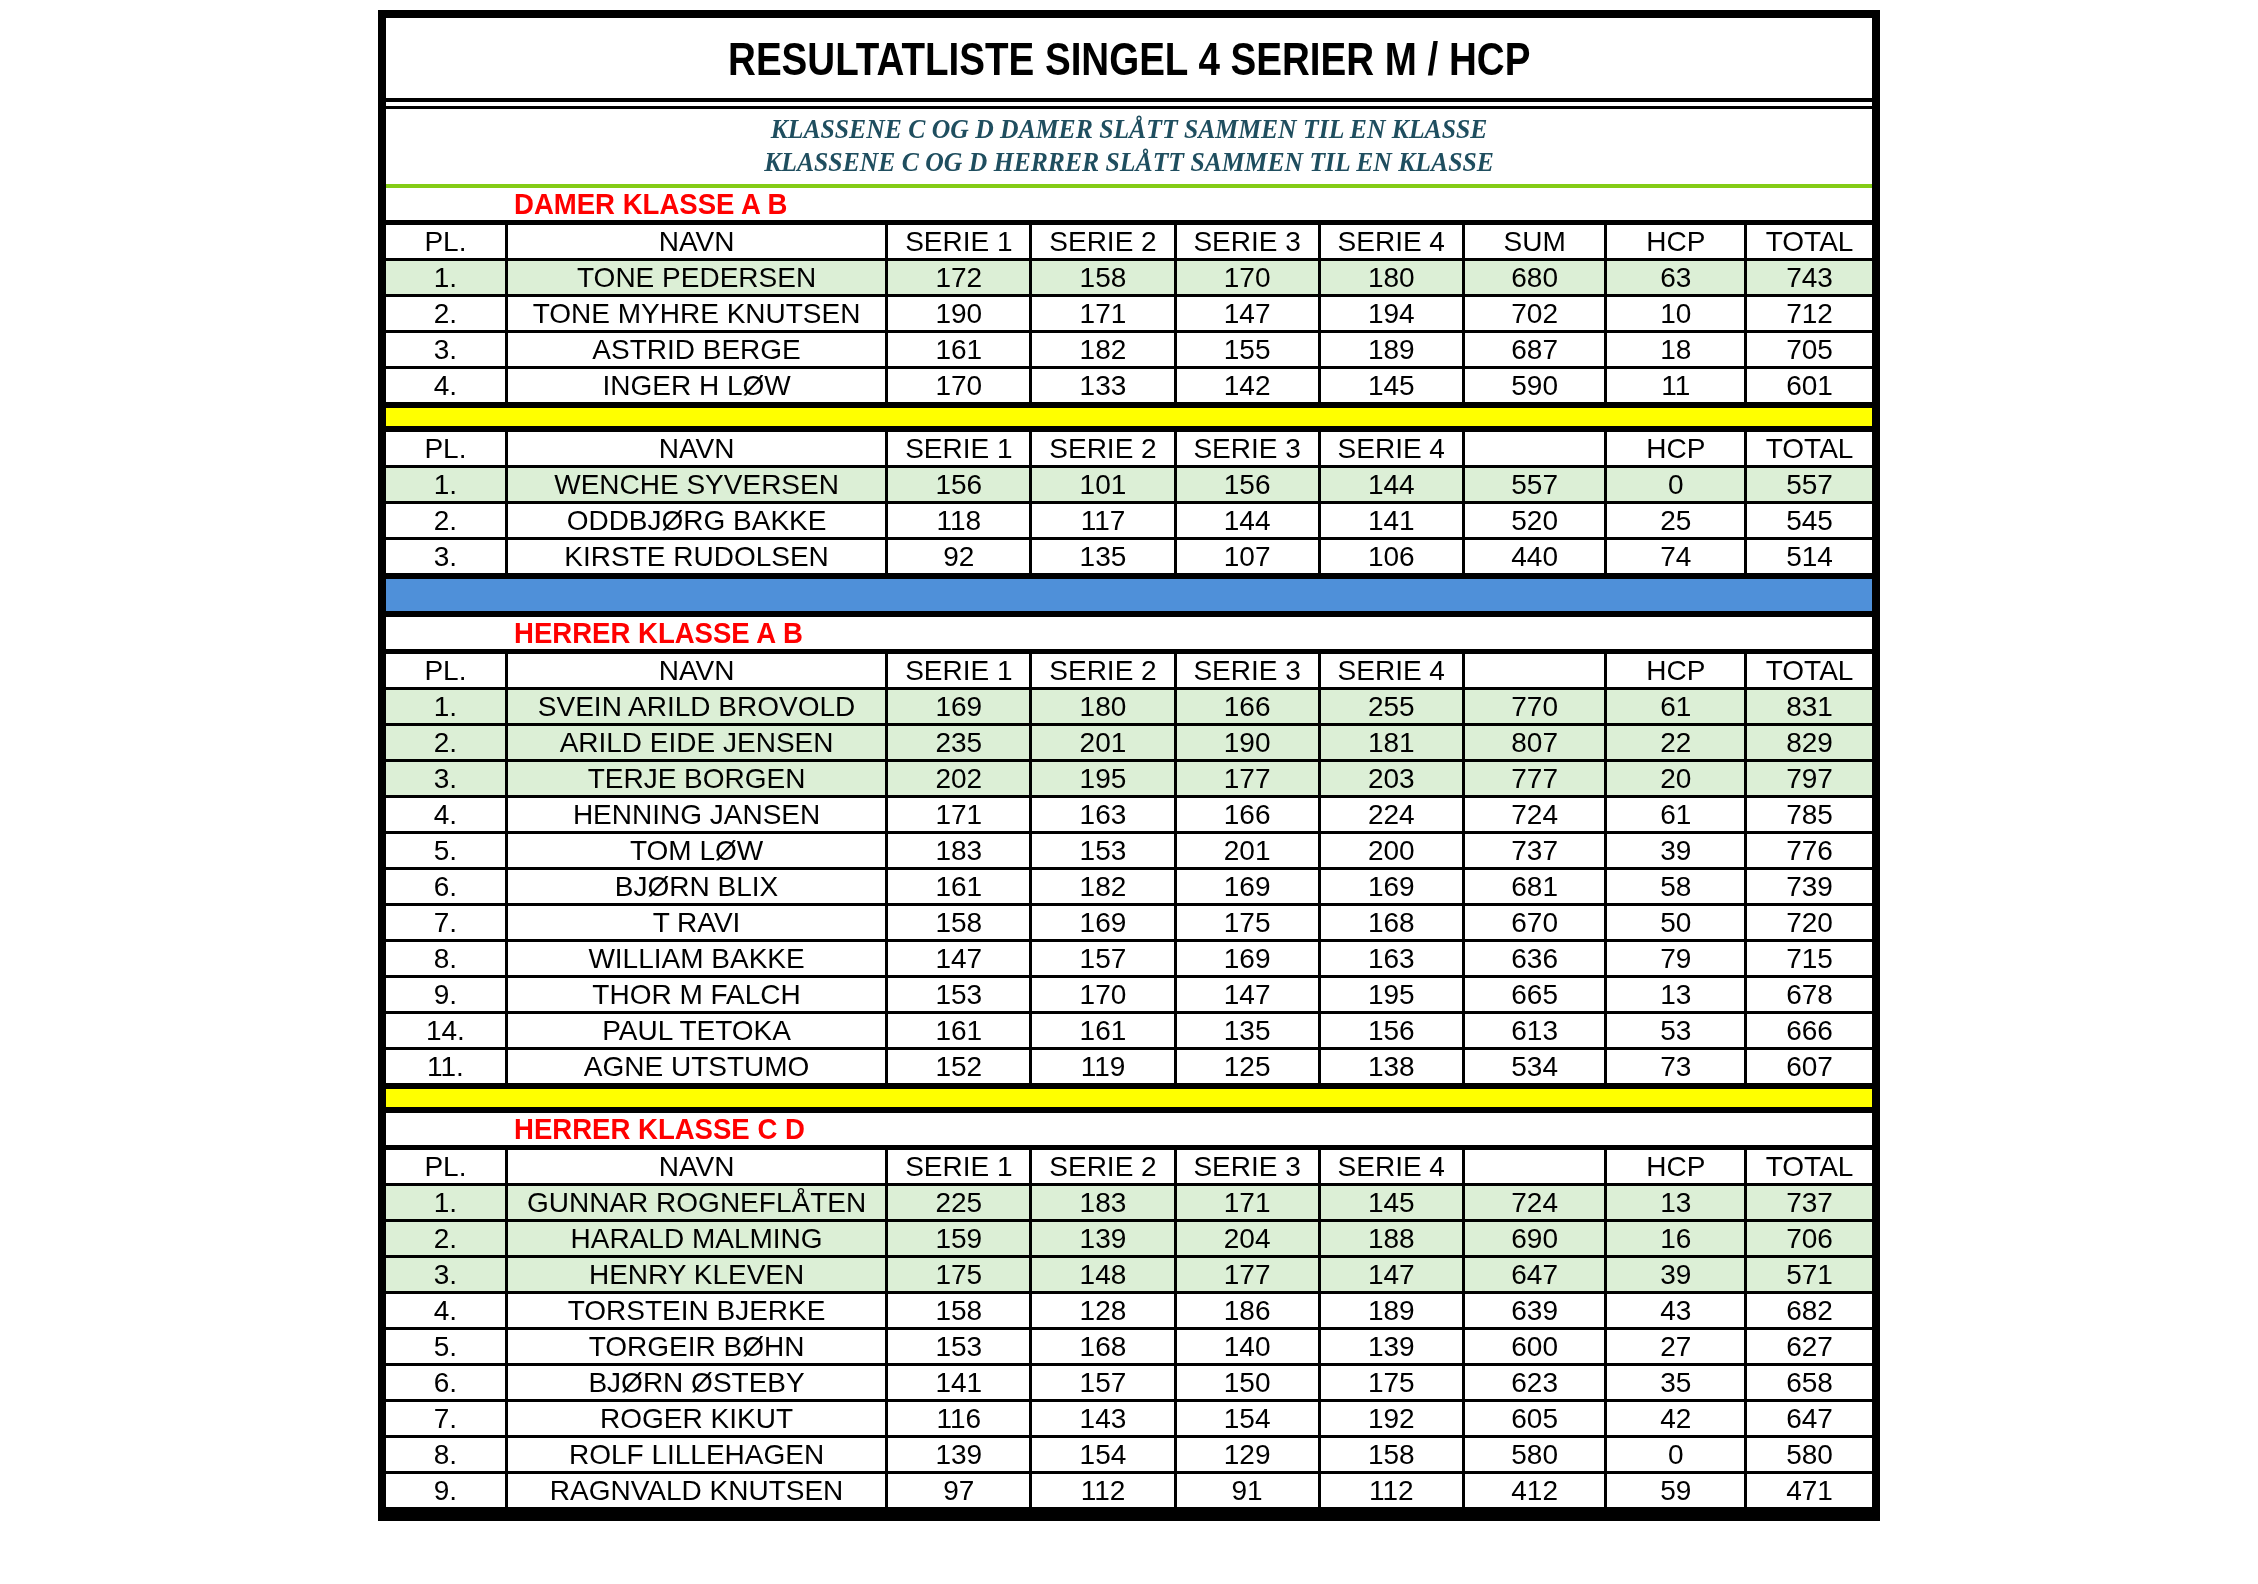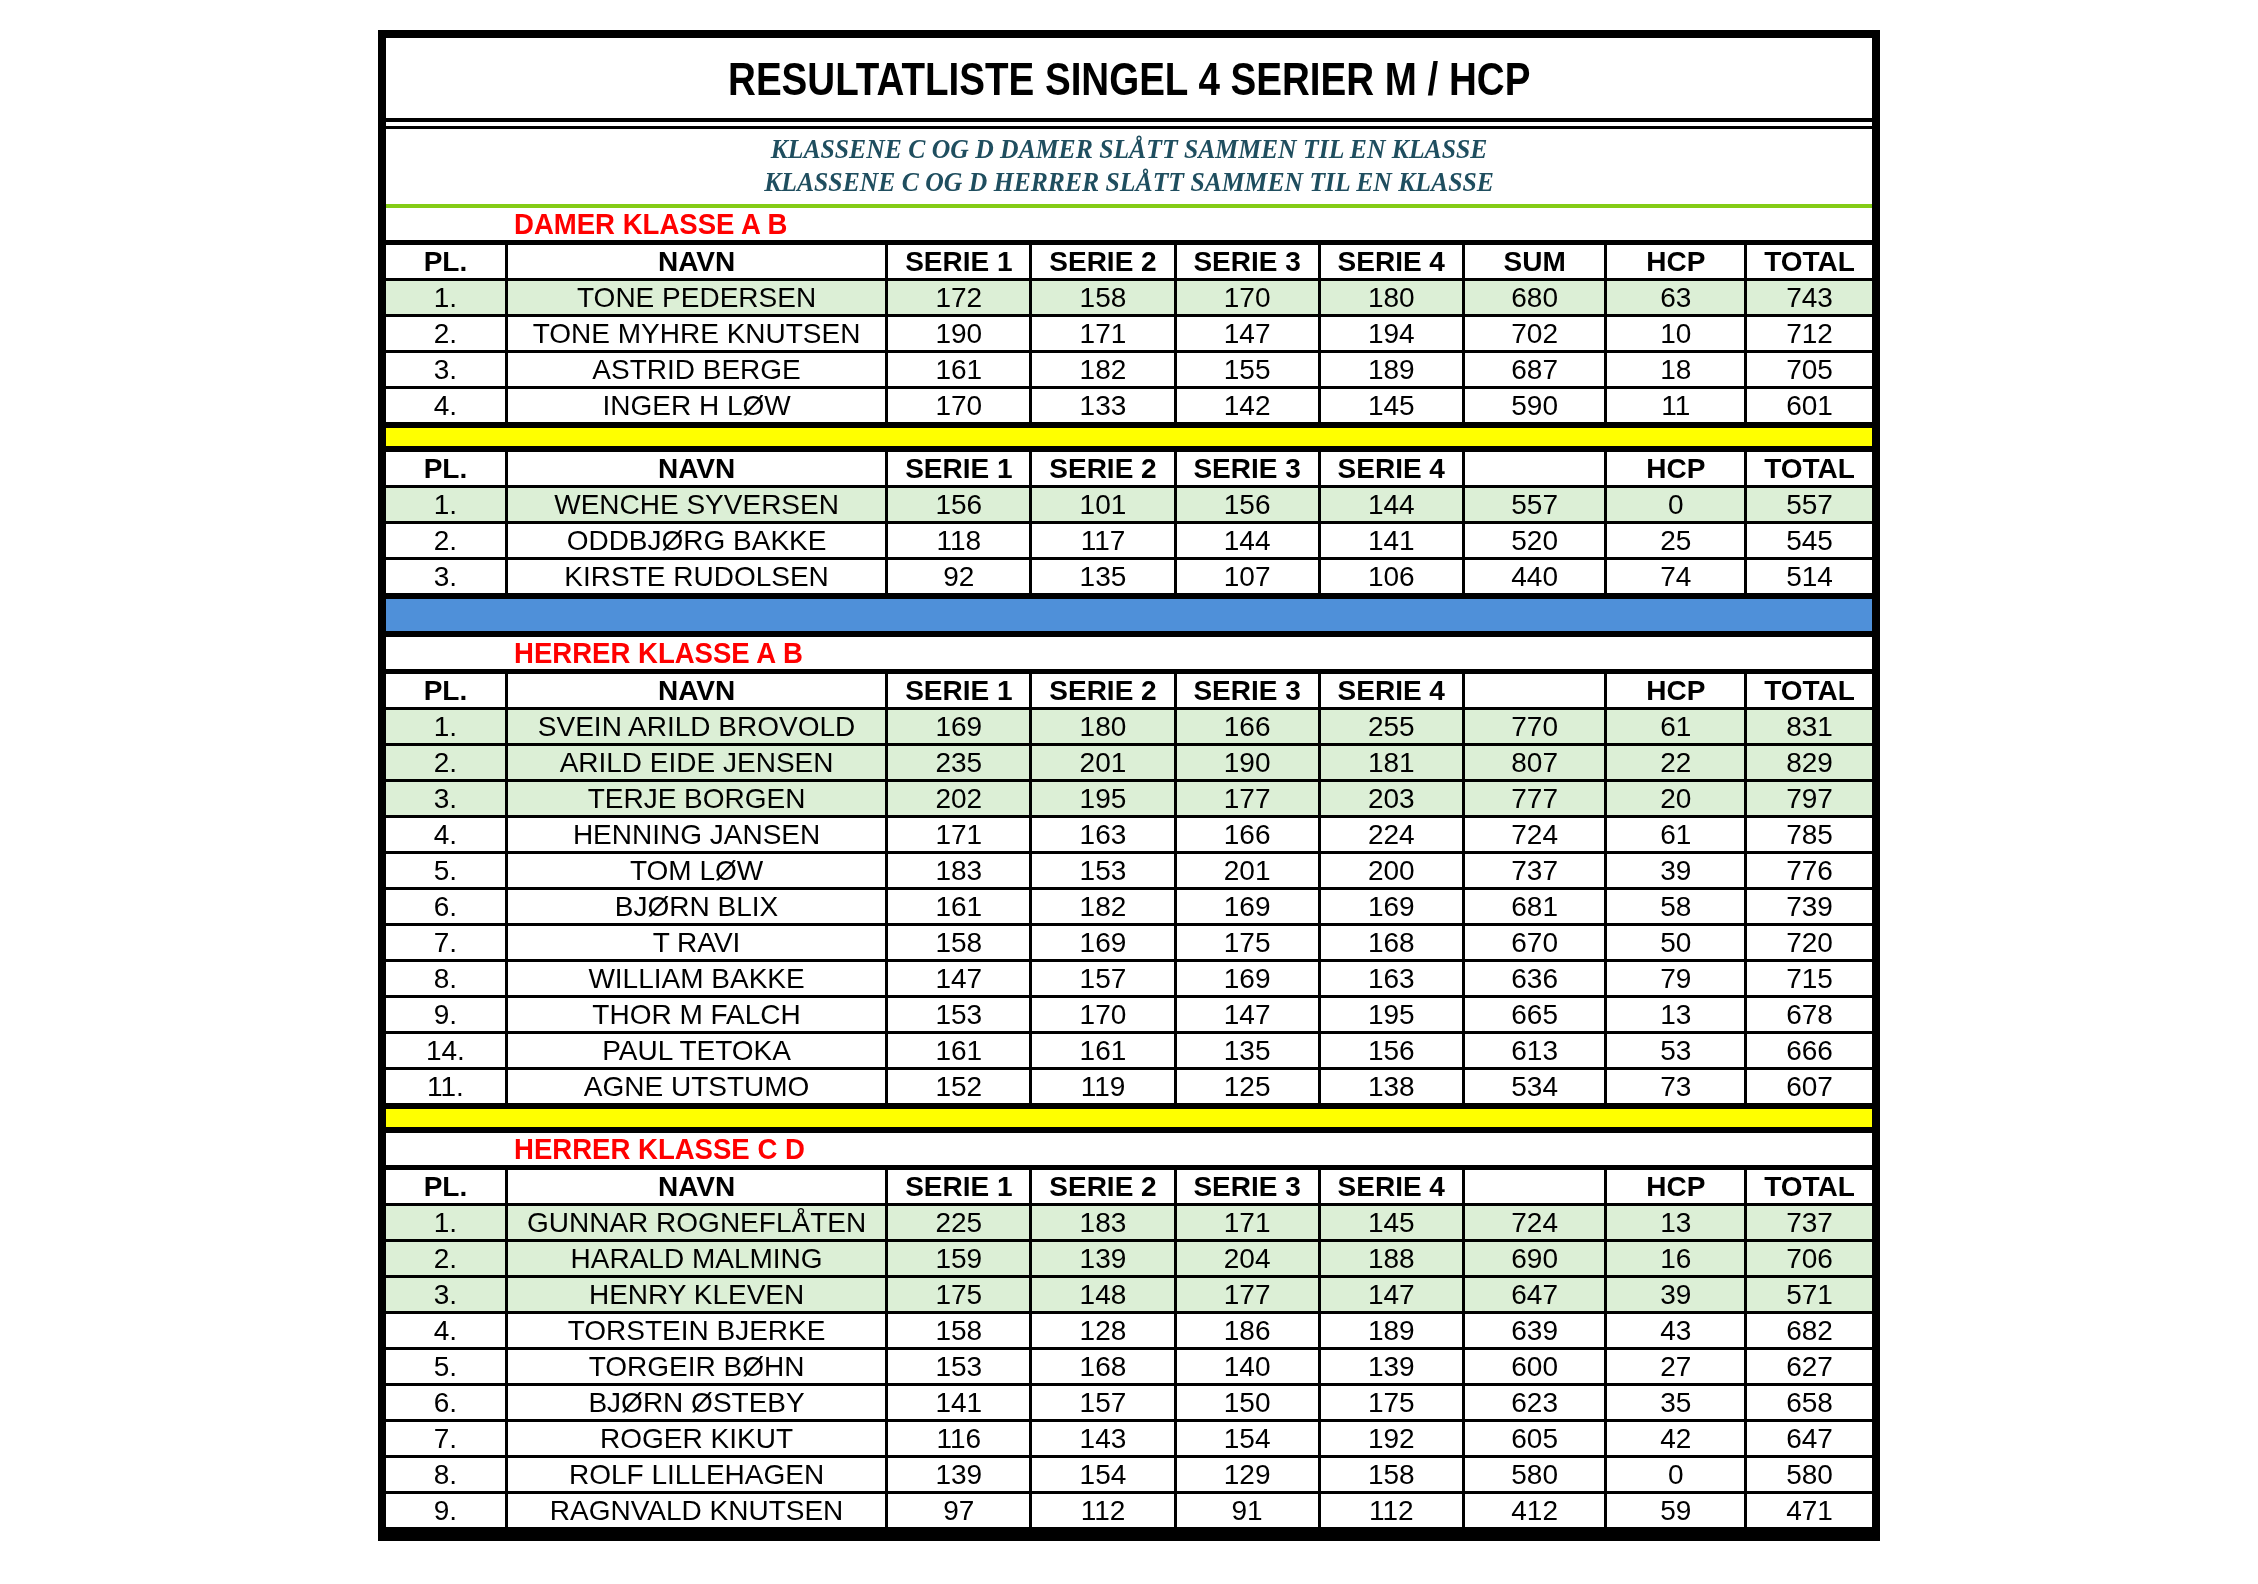--- a/index.html
+++ b/index.html
@@ -2,21 +2,21 @@
 <html><head>
 <meta charset="utf-8">
 <style>
   html,body { margin:0; padding:0; }
   body {
     width:2258px; height:1584px; background:#ffffff; position:relative;
     font-family:"Liberation Sans", sans-serif; overflow:hidden;
   }
   .sheet {
     position:absolute; left:378px; top:10px; width:1486px;
-    border:8px solid #000; background:#fff;margin-top:20px;
+    border:8px solid #000; background:#fff;
   }
   .title-box {
     height:80px; border-bottom:4px solid #000;
     display:flex; align-items:center; justify-content:center;
   }
   .title-text {
     font-size:47px; font-weight:bold; white-space:nowrap;
     transform:scaleX(0.82); transform-origin:center; color:#000;
   }
   .subtitle-box {
@@ -38,21 +38,21 @@
   }
   table.results {
     width:100%; border-collapse:collapse; table-layout:fixed;
     border-bottom:6px solid #000;
   }
   table.results th, table.results td {
     border:3px solid #000; height:33px; padding:0;
     font-size:28px; font-weight:normal; text-align:center;
     white-space:nowrap; overflow:hidden; color:#000; background:#fff;
   }
-  table.results th { border-top:none;font-weight:bold; }
+  table.results th { border-top:none; }
   table.results th:first-child, table.results td:first-child { border-left:none; }
   table.results th:last-child,  table.results td:last-child  { border-right:none; }
   td.name { text-align:left; padding-left:9px; }
   td.pl-left { text-align:left; padding-left:5px; }
   tr.green td { background:#DCEFD6; }
   td.sum  { color:#1B3A64; font-weight:bold; }
   td.total{ font-weight:bold; }
   th.sum-h{ color:#1B3A64; font-weight:bold; }
   th.total-b{ font-weight:bold; }
   .bar { border-bottom:6px solid #000; }

